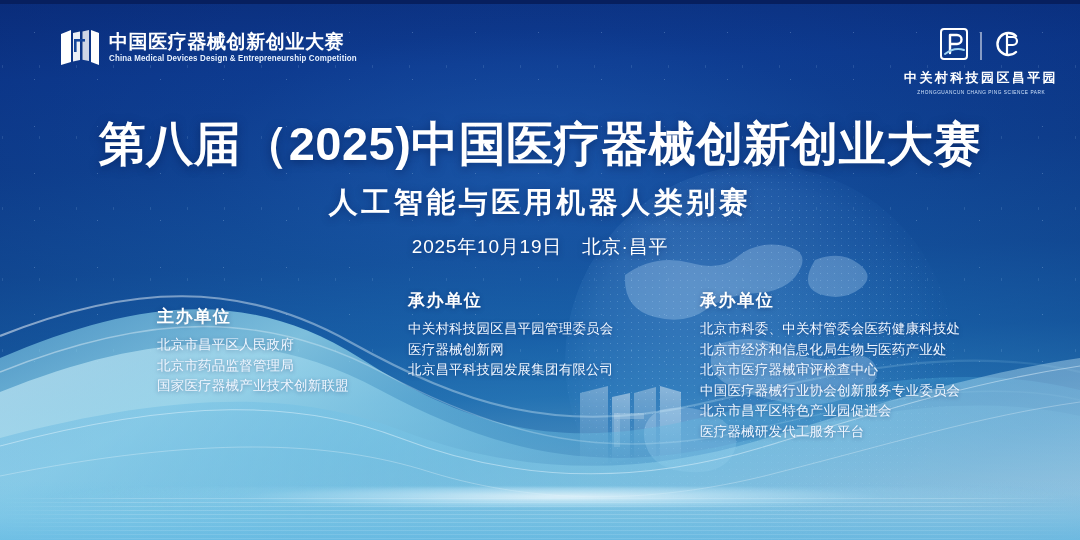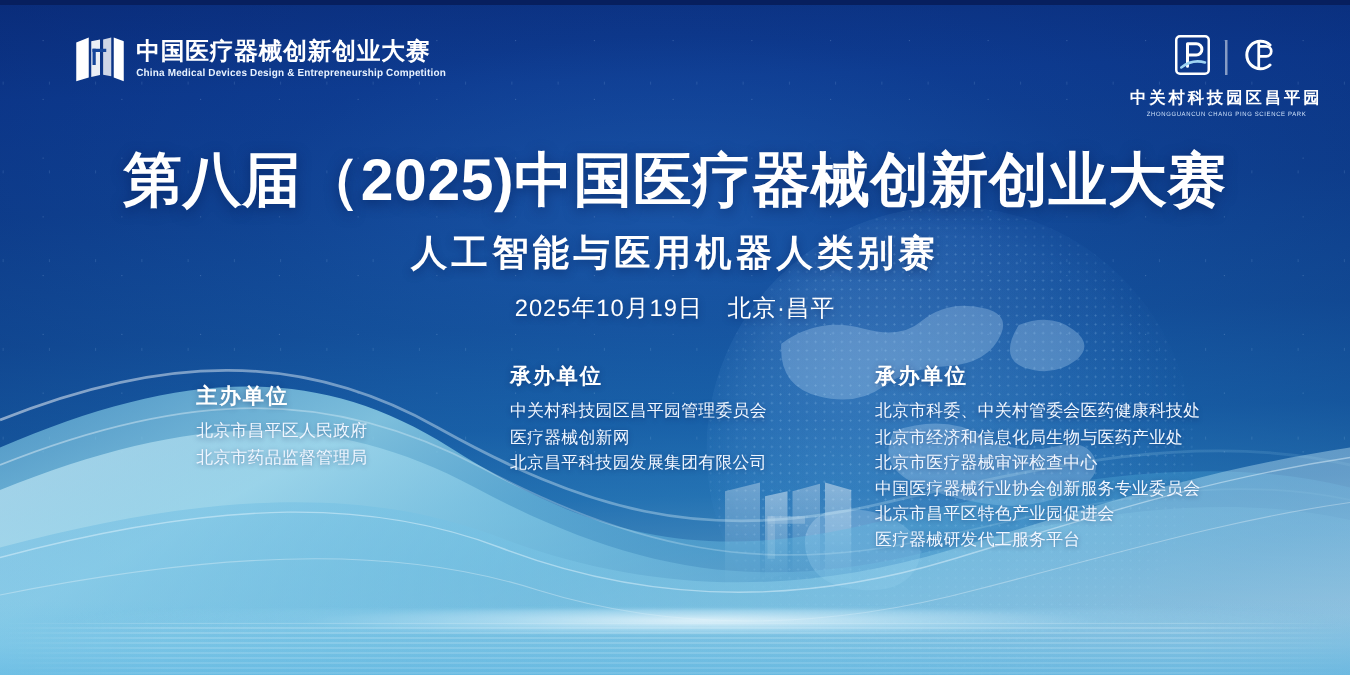--- a/index.html
+++ b/index.html
@@ -313,20 +313,21 @@
 
   <div class="main-title">第八届（2025)中国医疗器械创新创业大赛</div>
   <div class="sub-title">人工智能与医用机器人类别赛</div>
   <div class="date-line">2025年10月19日　北京·昌平</div>
 
   <div class="orgs">
     <div class="org-col c1">
       <div class="org-head">主办单位</div>
       <div class="org-item">北京市昌平区人民政府</div>
       <div class="org-item">北京市药品监督管理局</div>
+      <div class="org-item">国家医疗器械产业技术创新联盟</div>
     </div>
     <div class="org-col c2">
       <div class="org-head">承办单位</div>
       <div class="org-item">中关村科技园区昌平园管理委员会</div>
       <div class="org-item">医疗器械创新网</div>
       <div class="org-item">北京昌平科技园发展集团有限公司</div>
     </div>
     <div class="org-col c3">
       <div class="org-head">承办单位</div>
       <div class="org-item">北京市科委、中关村管委会医药健康科技处</div>

